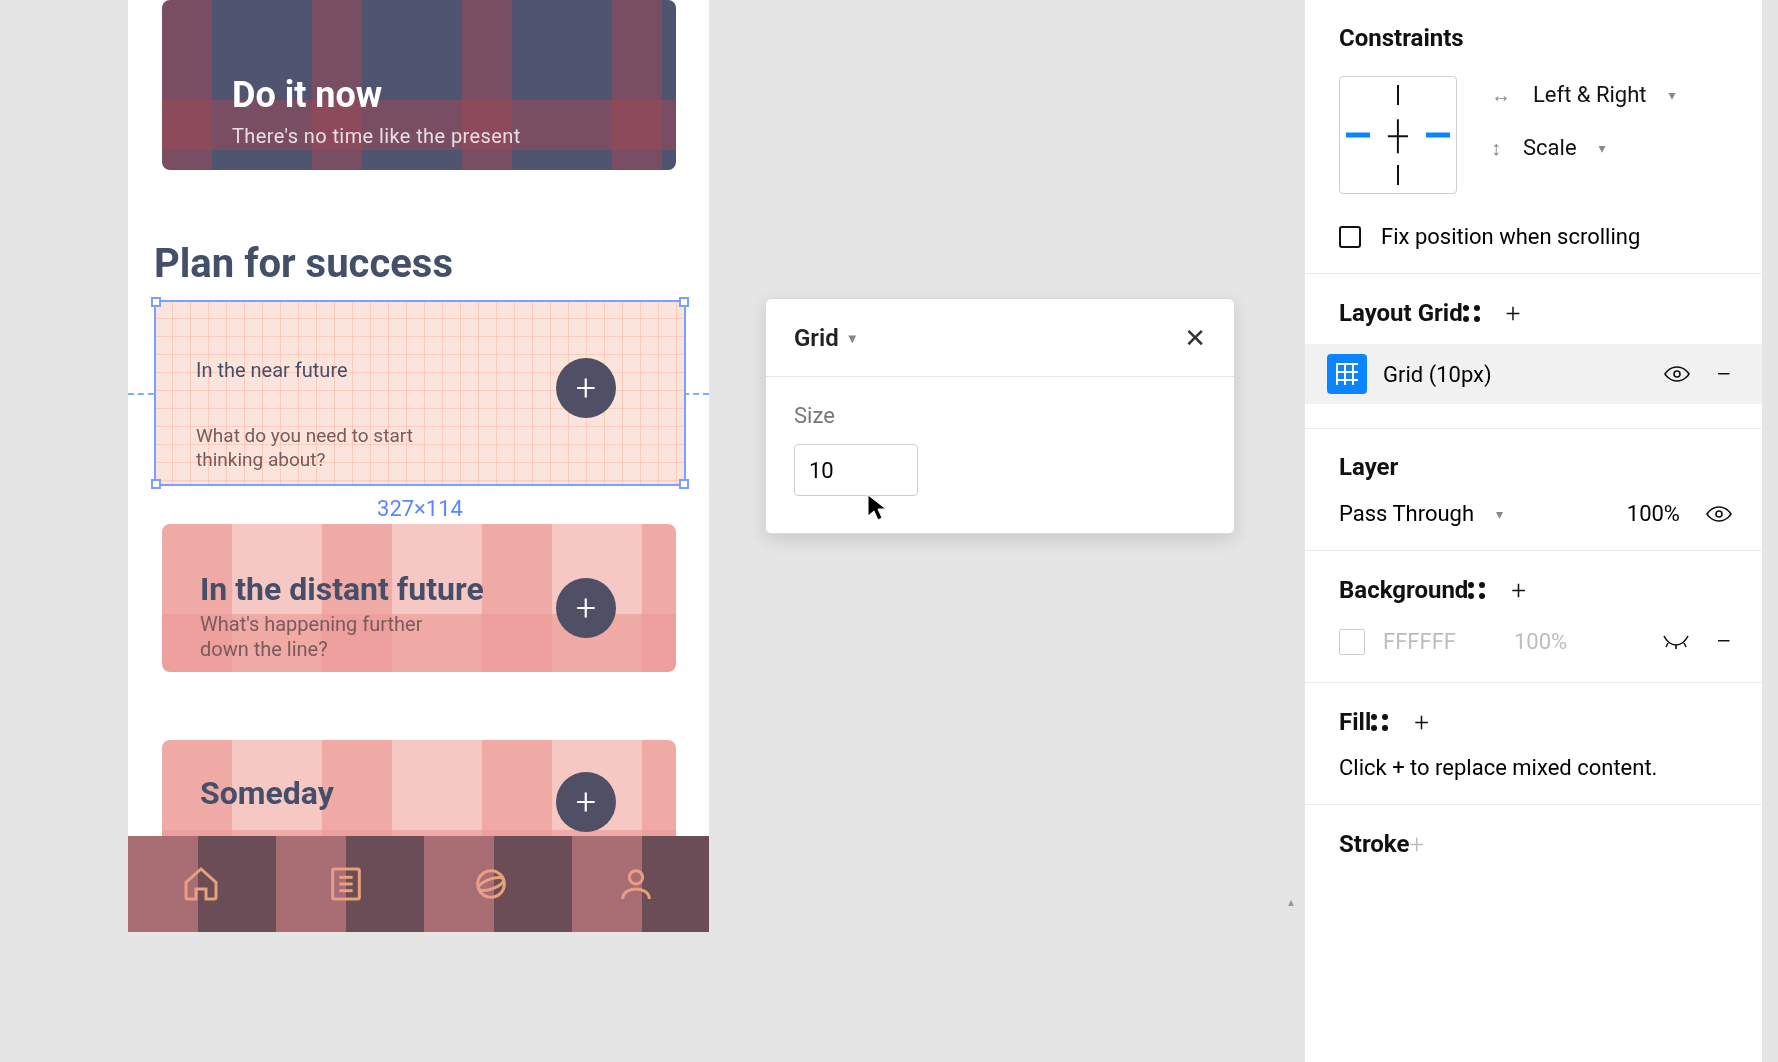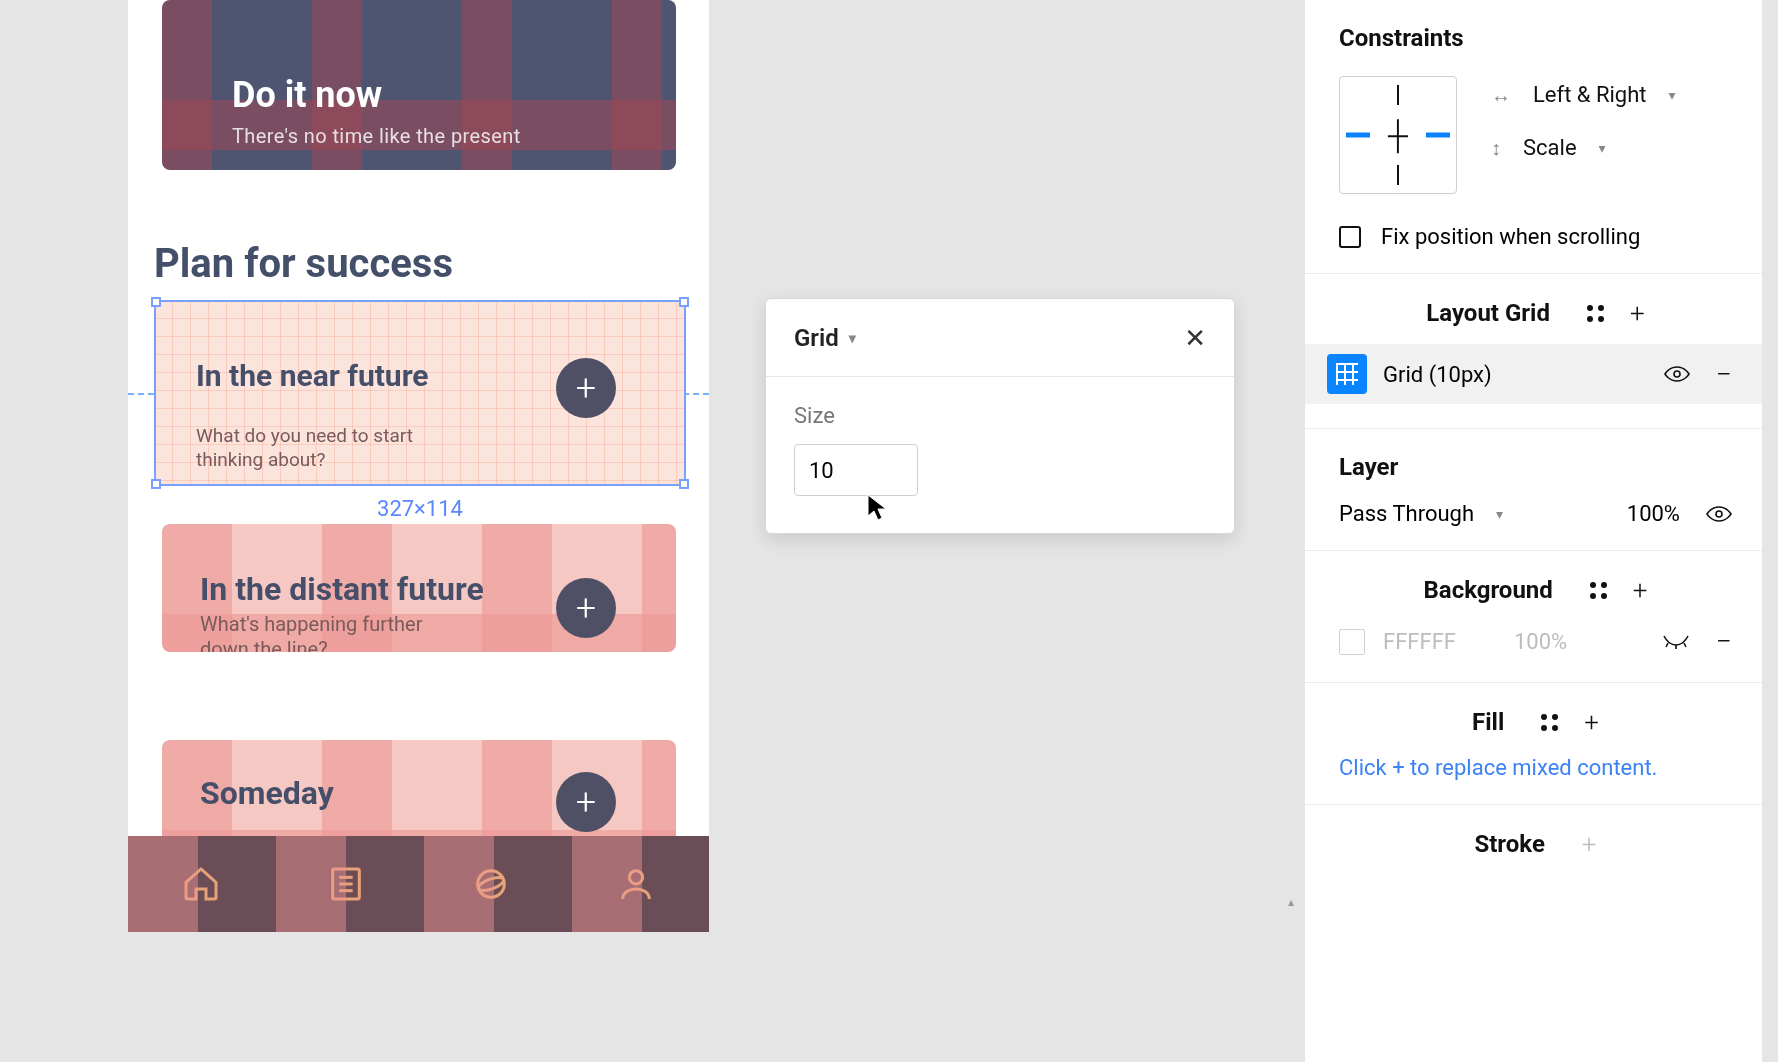--- a/index.html
+++ b/index.html
@@ -47,21 +47,21 @@
       font-size: 20px; color: #e7dfe3; letter-spacing: .4px;
     }
 
     .section-heading {
       position: absolute; left: 26px; top: 240px;
       font-size: 40px; font-weight: 700; color: #444f69;
     }
 
     .task-card {
       position: absolute; left: 34px;
-      width: 514px; height: 128px;
+      width: 514px; height: 148px;
       background: #fbe2d9;
       border-radius: 8px;
       overflow: hidden;
     }
     .task-card.plaid-pink {
       background-color: #f6c8c3;
       background-image:
         linear-gradient(90deg, rgba(236,154,151,.65) 0 70px, transparent 70px 160px),
         linear-gradient(0deg,  rgba(236,154,151,.65) 0 70px, transparent 70px 160px);
       background-size: 160px 160px;
@@ -91,21 +91,21 @@
       border-radius: 8px;
     }
     .selected-card .red-grid-overlay {
       position: absolute; inset: 0;
       background-image:
         linear-gradient(rgba(255,90,60,.18) 1px, transparent 1px),
         linear-gradient(90deg, rgba(255,90,60,.18) 1px, transparent 1px);
       background-size: 18px 18px;
       border-radius: 8px;
     }
-    .selected-card .card-title { left: 42px; top: 58px; font-size: 30px; font-weight: 700; color: #464f69; position: absolute; }
+    .selected-card .card-title { left: 42px; top: 58px; font-size: 20px; font-weight: 400; color: #464f69; position: absolute; }
     .selected-card .card-sub { left: 42px; top: 98px; font-size: 19px; color: #7a5a5a; max-width: 250px; line-height: 1.25; position: absolute; margin-top: 26px; }
     .selected-card .add-btn {
       position: absolute; right: 70px; top: 58px;
       width: 60px; height: 60px; border-radius: 50%;
       background: #4f5066; color: #fff;
       display: flex; align-items: center; justify-content: center;
       font-size: 36px; font-weight: 300;
     }
     .selection-outline {
       position: absolute;
@@ -240,21 +240,21 @@
     .cb-tick.t { left: 50%; top: 8px; width: 2px; height: 20px; transform: translateX(-50%); }
     .cb-tick.b { left: 50%; bottom: 8px; width: 2px; height: 20px; transform: translateX(-50%); }
     .constraint-selects { display: flex; flex-direction: column; gap: 28px; padding-top: 6px; }
     .sel-row { display: flex; align-items: center; gap: 22px; font-size: 22px; color: #111; }
     .arrow-icn { color: #888; font-size: 20px; }
     .chev-sm { color: #888; font-size: 14px; }
     .check-row { display: flex; align-items: center; gap: 20px; margin-top: 30px; font-size: 22px; }
     .chk { width: 22px; height: 22px; border: 2px solid #111; border-radius: 3px; }
 
     .section-head {
-      display: flex; align-items: center; justify-content: center; gap: 37px;
+      display: flex; align-items: center; justify-content: flex-start;
     }
     .head-actions { display: flex; align-items: center; gap: 26px; color: #111; }
     .four-dot {
       display: grid; grid-template-columns: repeat(2, 6px); gap: 5px;
     }
     .four-dot span { width: 6px; height: 6px; background: #111; border-radius: 50%; display: block; }
     .plus-icn { font-size: 26px; font-weight: 300; }
     .minus-icn { font-size: 28px; font-weight: 300; }
     .eye-icn svg, .eye-closed-icn svg { display: block; }
 
@@ -287,21 +287,21 @@
     .layer-left { display: flex; align-items: center; gap: 22px; }
 
     .bg-row {
       display: flex; align-items: center; justify-content: space-between;
       margin-top: 20px; font-size: 22px;
     }
     .bg-left { display: flex; align-items: center; gap: 18px; color: #bdbdbd; }
     .bg-left .sw { width: 26px; height: 26px; border: 1px solid #d0d0d0; border-radius: 2px; }
     .bg-right { display: flex; align-items: center; gap: 26px; }
 
-    .fill-placeholder { color: #3b82f6; font-size: 22px; margin-top: 18px; }
+    .fill-placeholder { color: #000000; font-size: 22px; margin-top: 18px; }
 
     .stroke-section .plus-icn { color: #bdbdbd; }
 
     .scroll-caret {
       position: absolute; right: 472px; top: 895px;
       width: 18px; height: 12px;
       color: #9a9a9a; font-size: 12px;
     }
 
   </style>

